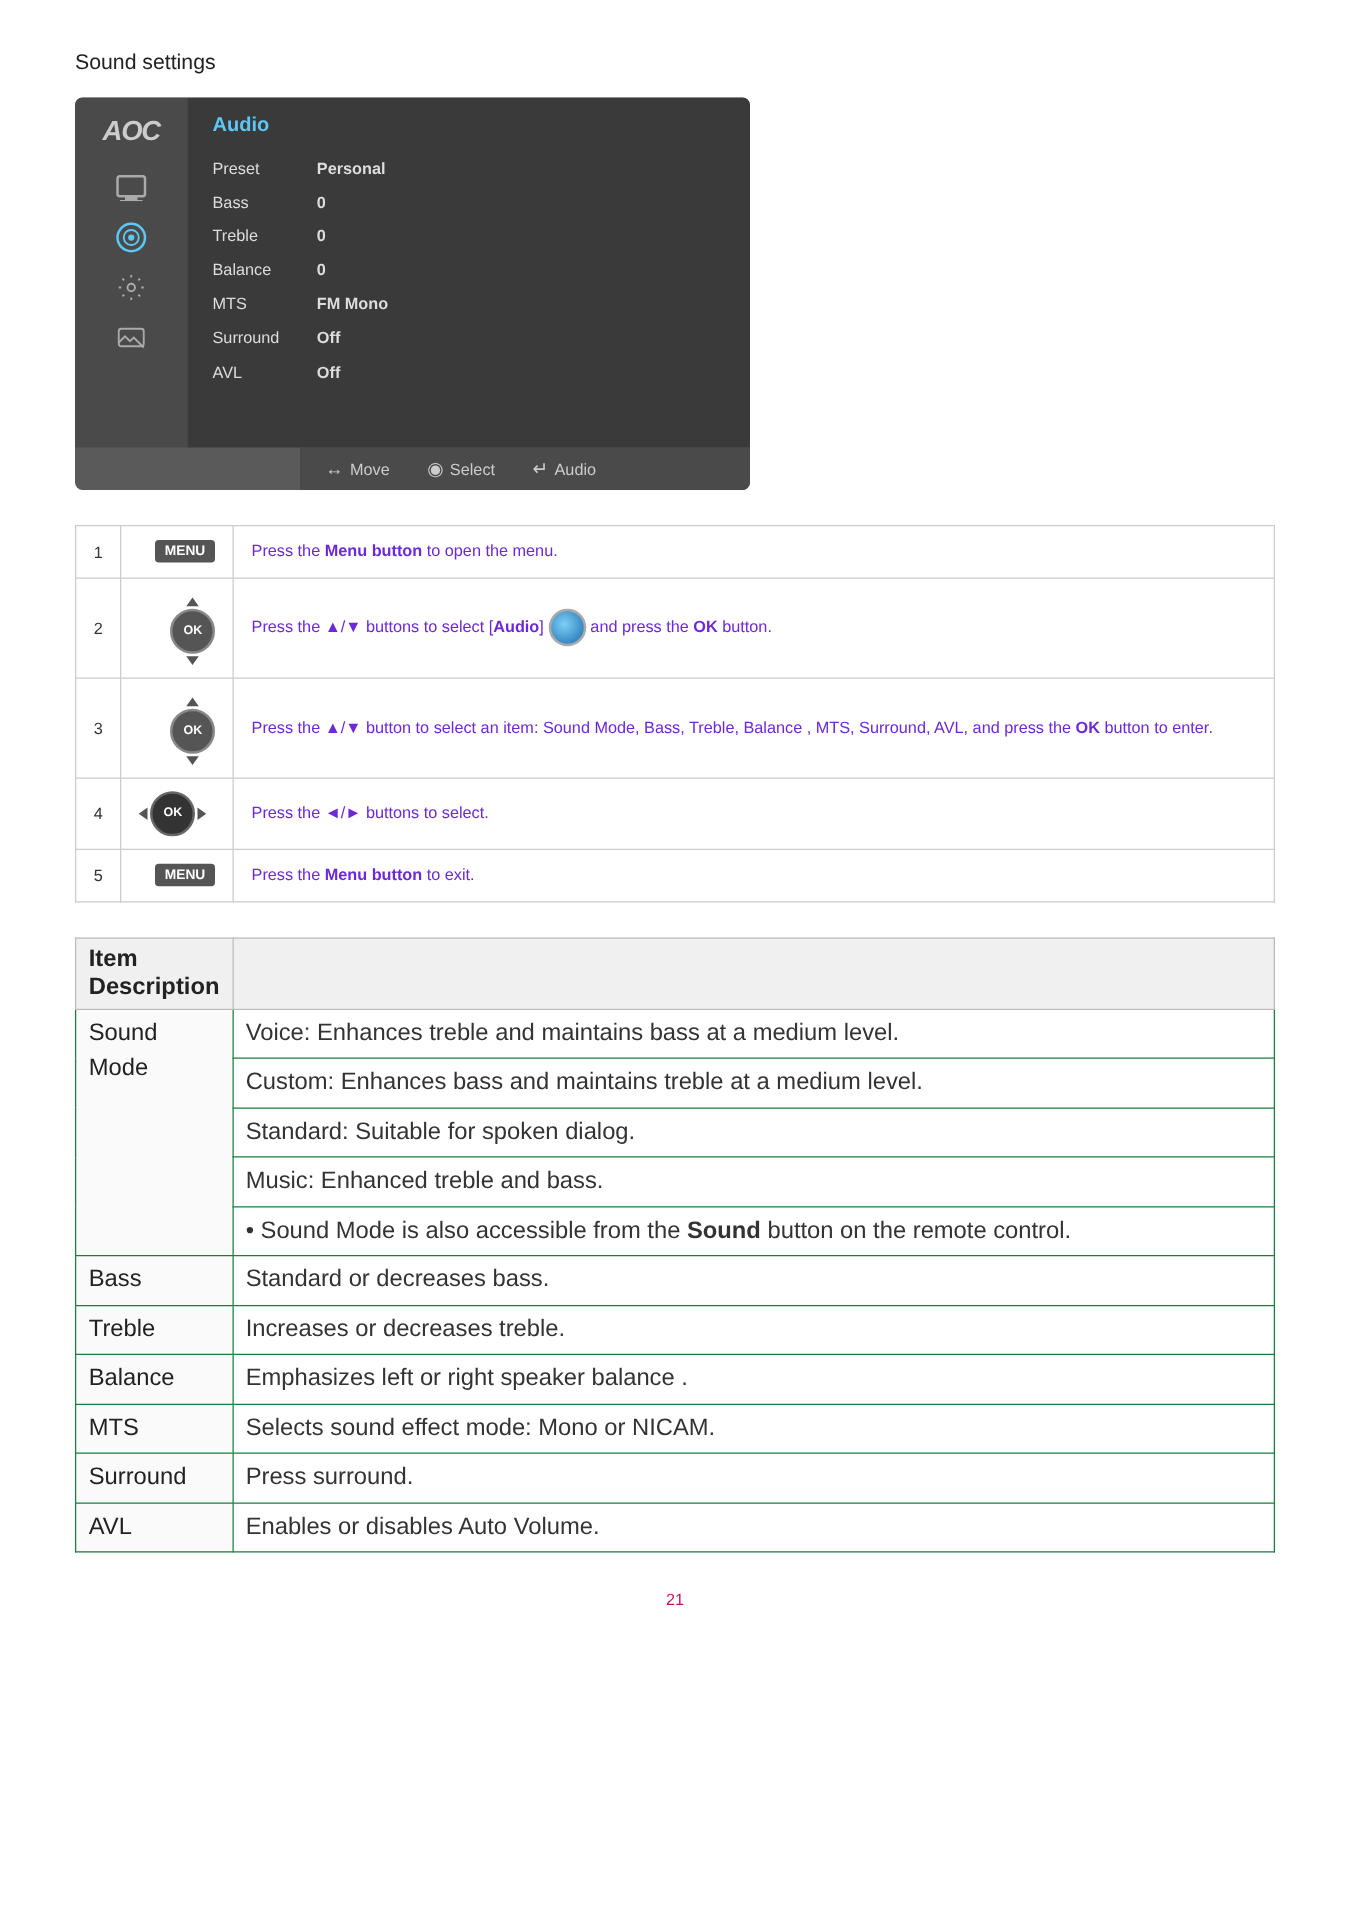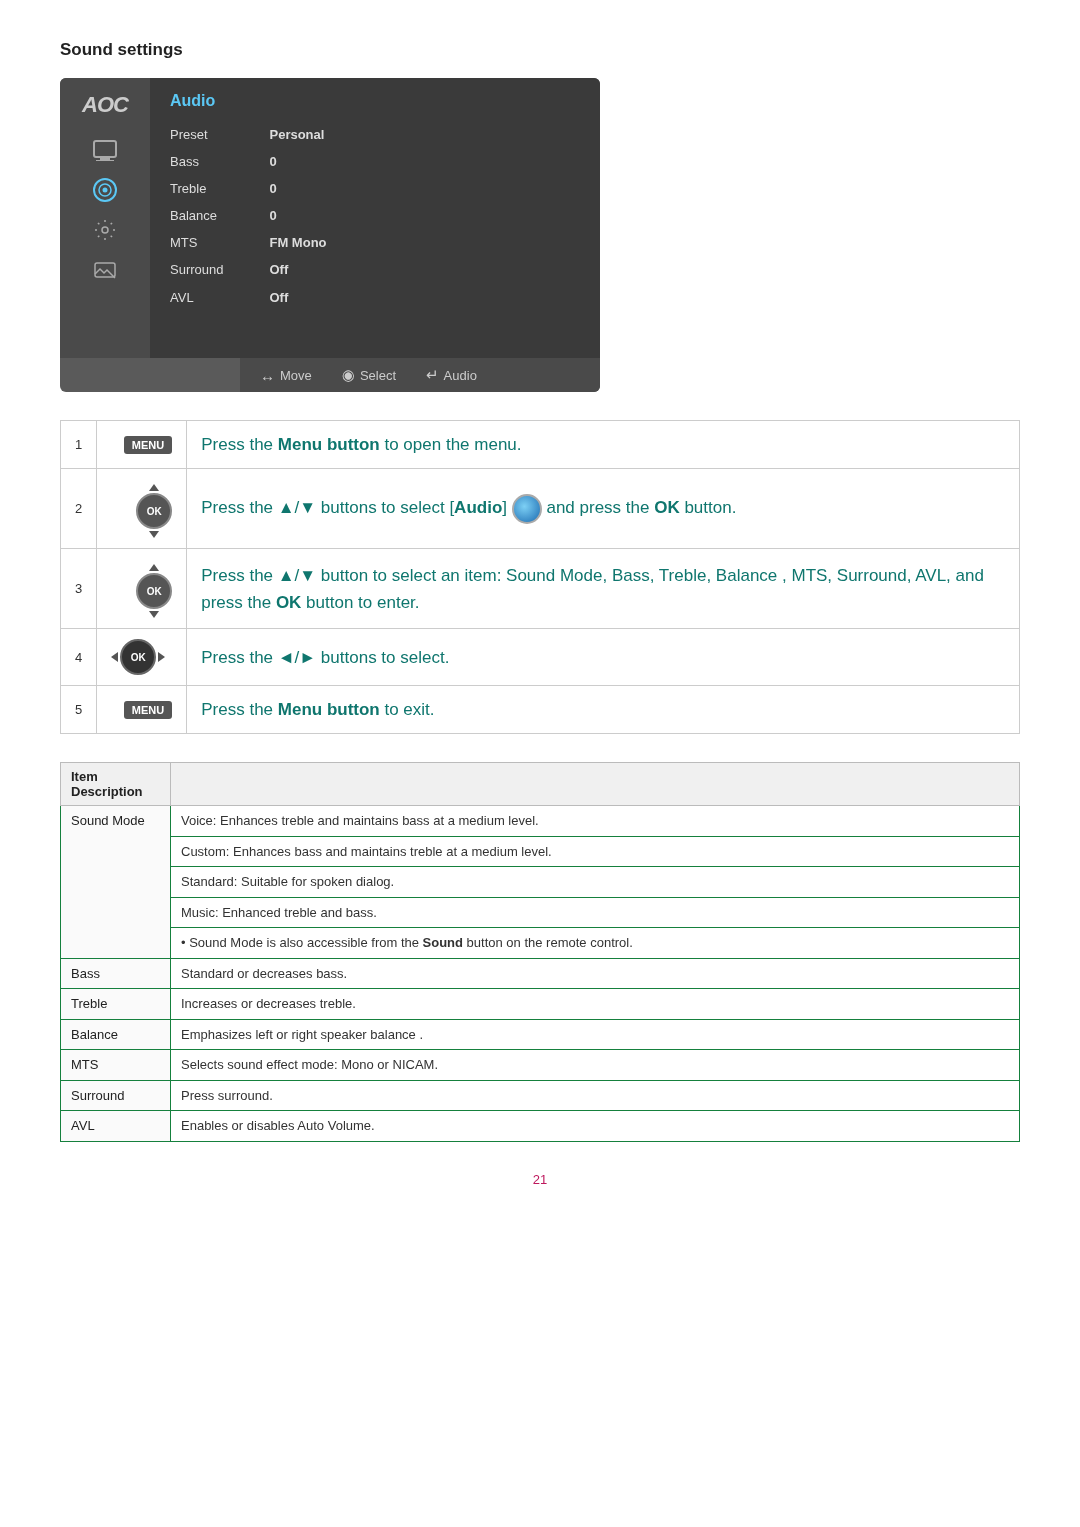--- a/index.html
+++ b/index.html
@@ -9,21 +9,21 @@
       font-size: 13px;
       color: #222;
       width: 1080px;
       min-height: 1527px;
       padding: 40px 60px;
     }
 
     
     .page-title {
       font-size: 17px;
-      font-weight: bold;
+      font-weight: normal;
       margin-bottom: 18px;
     }
 
     
     .tv-menu-screenshot {
       width: 540px;
       background: #5a5a5a;
       border-radius: 6px;
       padding: 0;
       margin-bottom: 28px;
@@ -67,21 +67,21 @@
     }
     .tv-content-title {
       color: #5bc8f5;
       font-size: 16px;
       font-weight: bold;
       margin-bottom: 14px;
     }
     .tv-menu-rows {
       display: flex;
       flex-direction: row;
-      gap: 46px;
+      gap: 30px;
     }
     .tv-menu-labels {
       display: flex;
       flex-direction: column;
       gap: 5px;
     }
     .tv-menu-values {
       display: flex;
       flex-direction: column;
       gap: 5px;
@@ -134,22 +134,22 @@
       font-size: 13px;
       color: #333;
       border-right: 1px solid #ccc;
     }
     .step-btn-cell {
       width: 90px;
       text-align: right;
       border-right: 1px solid #ccc;
     }
     .step-desc {
-      font-size: 17px;
-      color: #0f766e;
+      font-size: 13px;
+      color: #6d28d9;
       line-height: 1.6;
     }
     .step-desc b {
       font-weight: bold;
     }
 
     
     .btn-menu {
       display: inline-block;
       background: #555;
@@ -215,21 +215,21 @@
       background: radial-gradient(circle at 40% 40%, #7dd0f5, #1a6ab0);
       border: 2px solid #aaa;
       display: inline-block;
       vertical-align: middle;
     }
 
     
     .desc-table {
       width: 100%;
       border-collapse: collapse;
-      font-size: 13px;
+      font-size: 19px;
     }
     .desc-table th {
       background: #f0f0f0;
       border: 1px solid #bbb;
       padding: 6px 10px;
       text-align: left;
       font-weight: bold;
     }
     .desc-table td {
       border: 1px solid #15803d;

